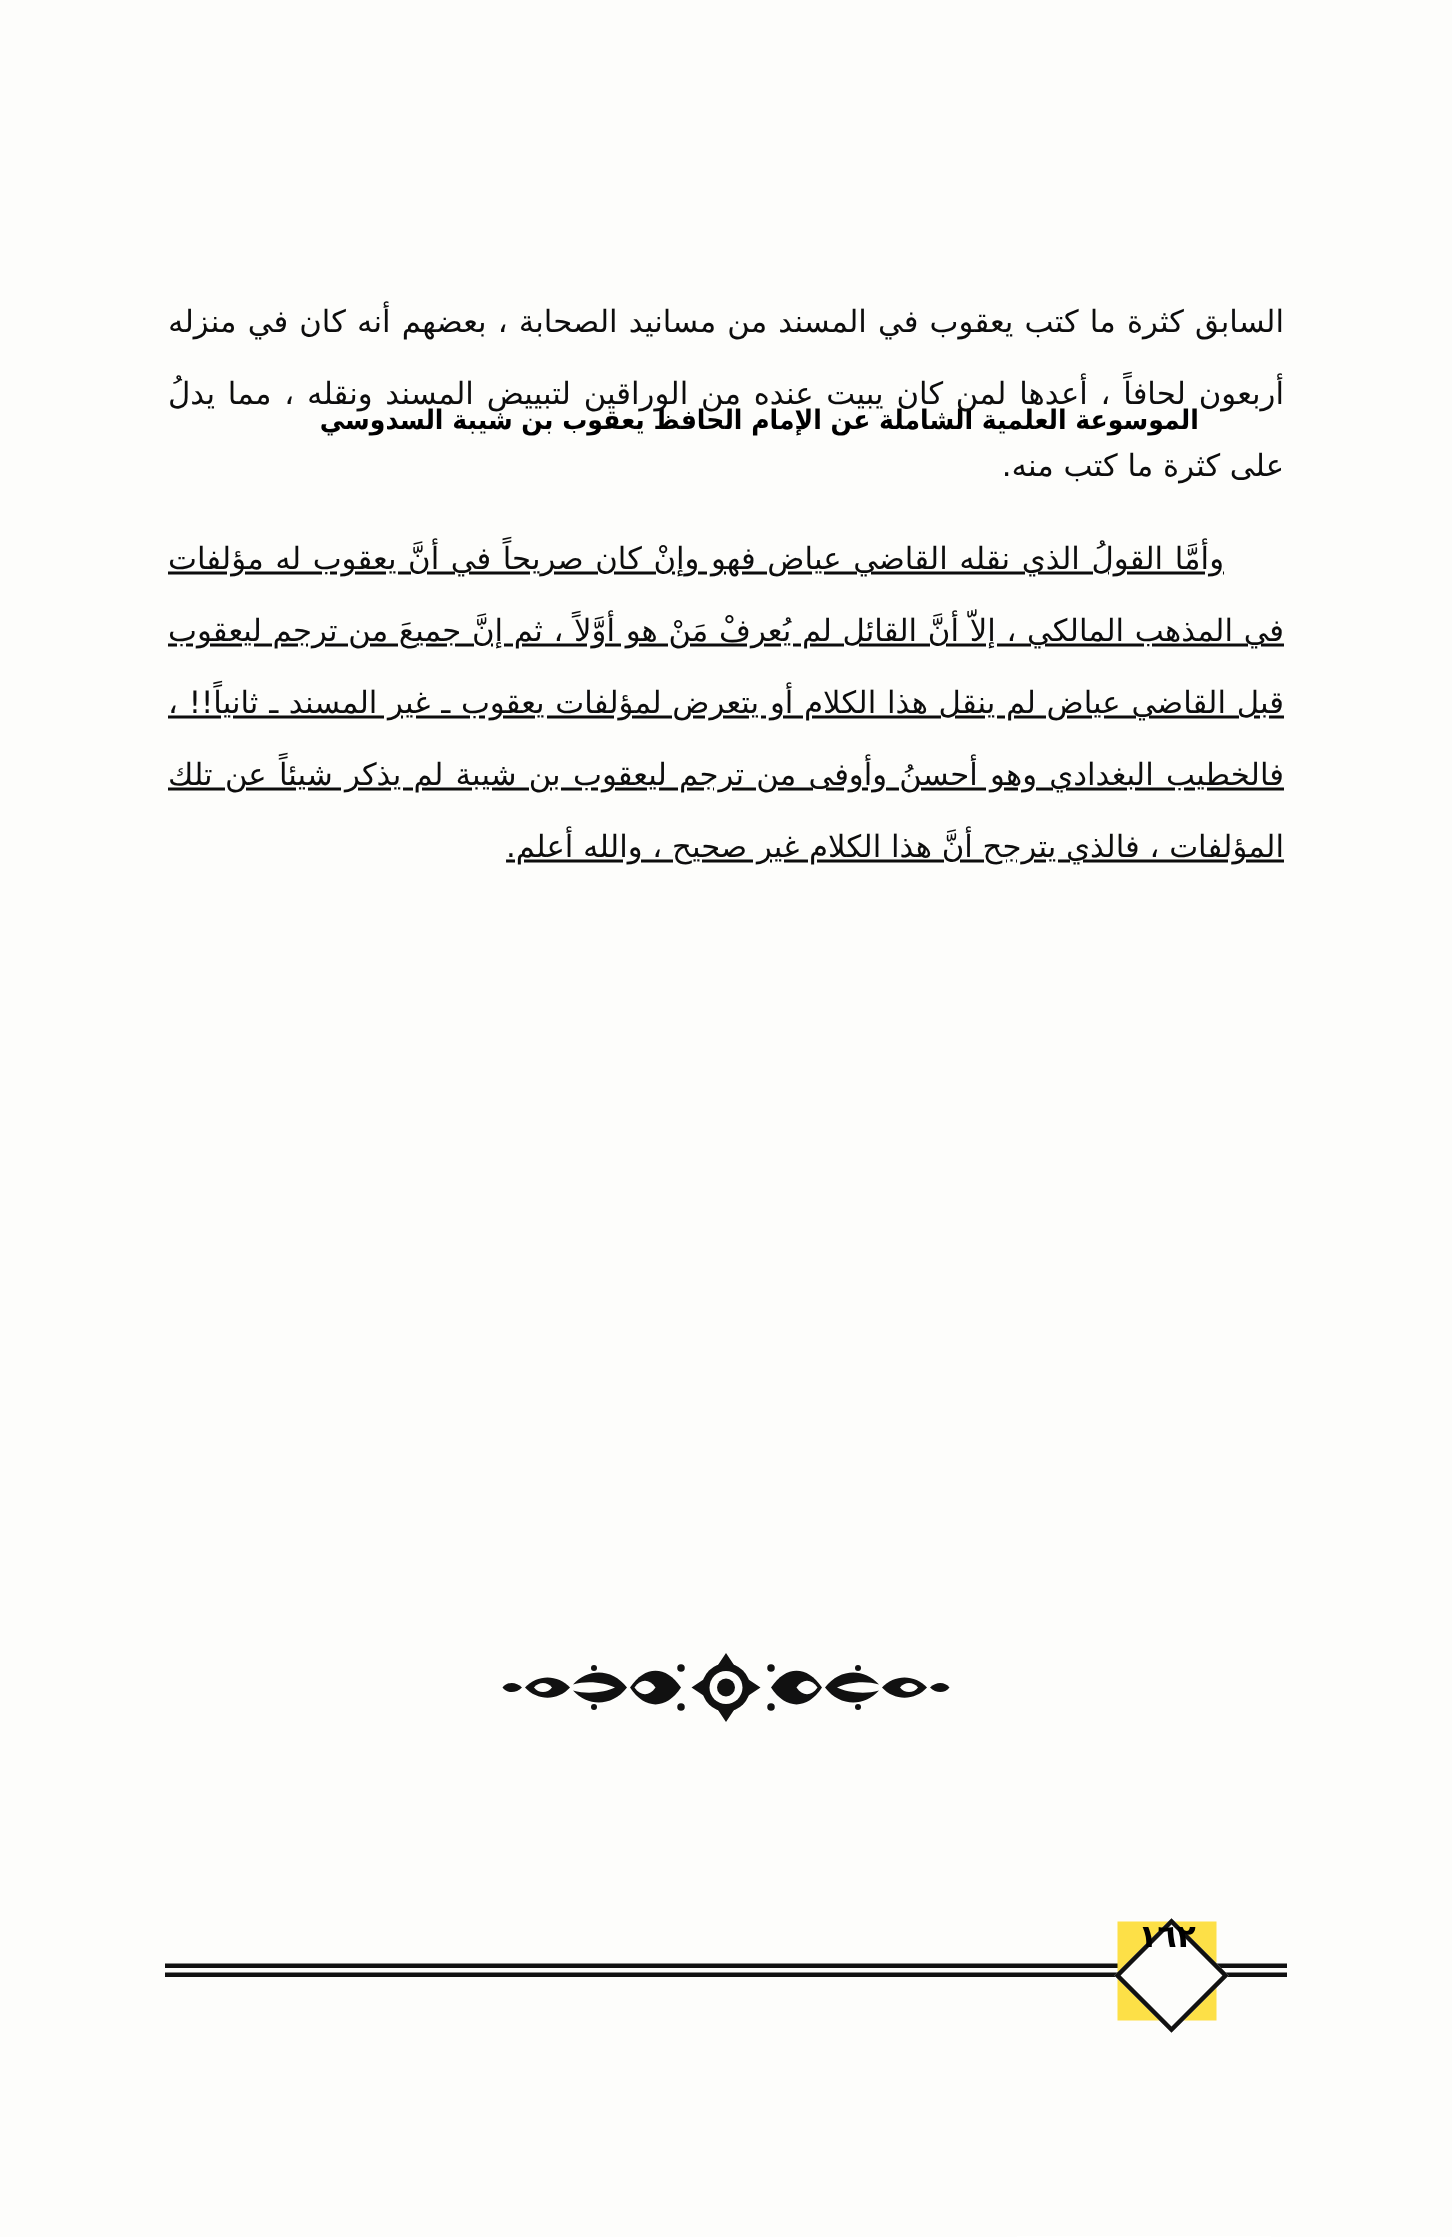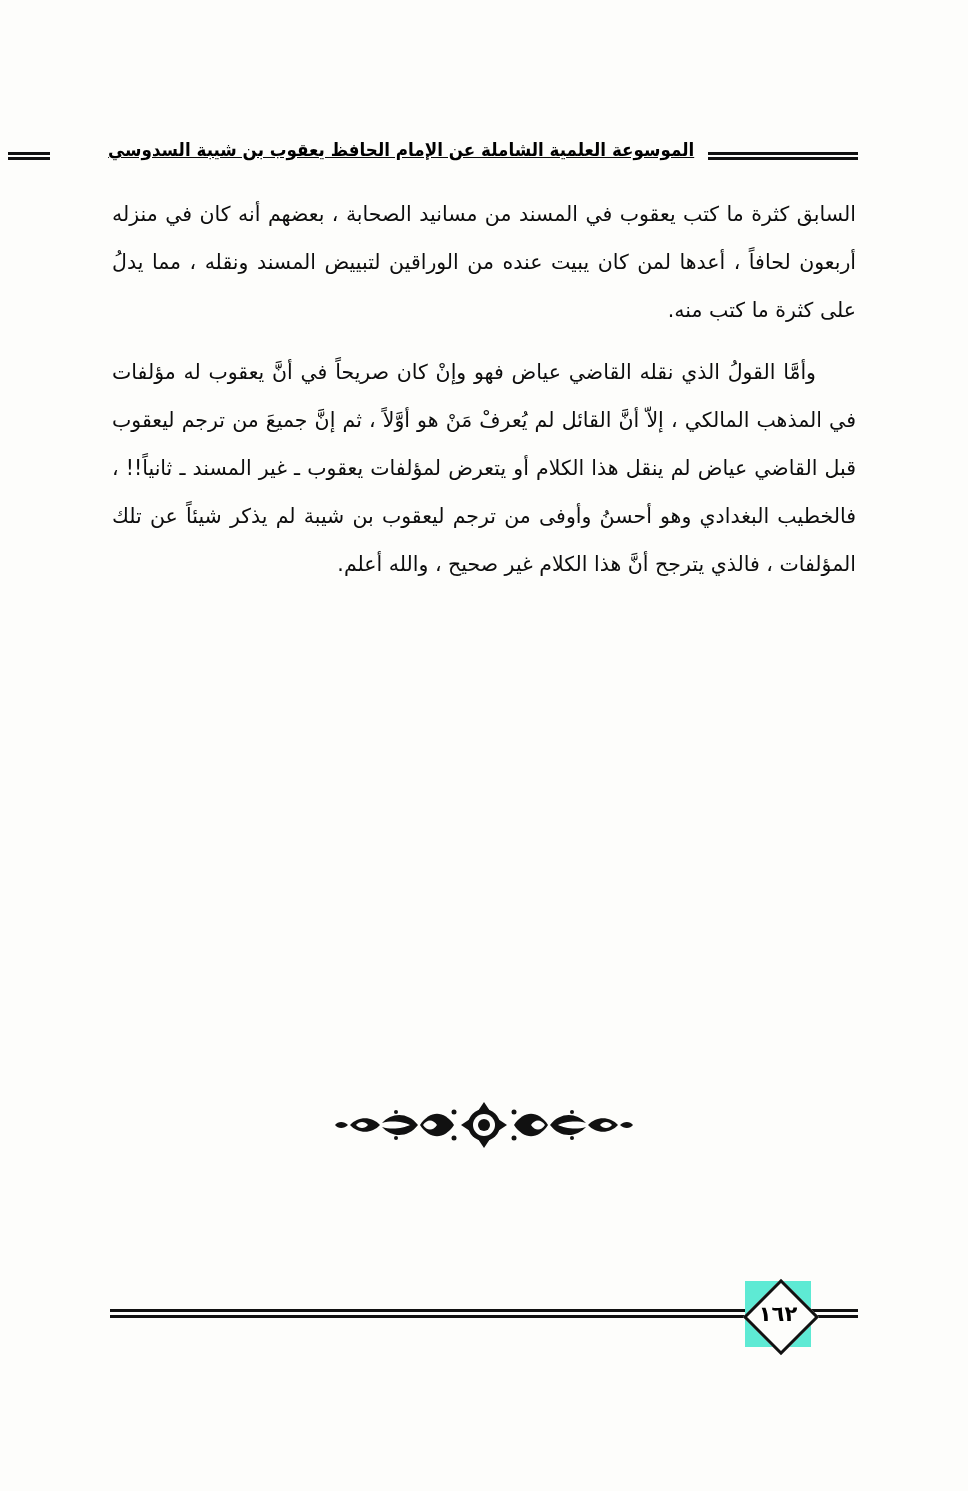--- a/index.html
+++ b/index.html
@@ -23,24 +23,23 @@
   }
 
   
   .header {
     position: absolute;
     top: 120px;
     left: 110px;
     right: 110px;
     height: 40px;
     display: flex;
-    align-items: flex-end;
+    align-items: center;
     justify-content: flex-start;
-    flex-direction: row;
-    text-decoration: underline;
+    flex-direction: column;
   }
   .header-rule-long {
     flex: 0 0 150px;
     height: 0;
     margin-left: 14px;
     border-top: 3px solid #111;
     border-bottom: 3px solid #111;
     height: 8px;
     box-sizing: border-box;
   }
@@ -78,20 +77,21 @@
     font-family: "DejaVu Sans", sans-serif;
     font-size: 20.5px;
     line-height: 48px;
     margin: 0 0 14px 0;
     text-align: justify;
     text-align-last: center;
     color: #0d0d0d;
   }
   .para.indent {
     text-indent: 40px;
+    text-decoration: underline;
   }
   .para.last-right {
     text-align-last: right;
   }
 
   
   .ornament {
     position: absolute;
     top: 1090px;
     left: 0;
@@ -120,23 +120,23 @@
     border-top: 3px solid #111;
     border-bottom: 3px solid #111;
     box-sizing: border-box;
   }
   .page-number-badge {
     position: absolute;
     top: 0px;
     left: 635px;
     width: 66px;
     height: 66px;
-    background: #5eead4;
+    background: #fde047;
     display: flex;
-    align-items: center;
+    align-items: flex-start;
     justify-content: center;
   }
   .page-number-badge .diamond {
     position: absolute;
     width: 48px;
     height: 48px;
     background: #fdfdfb;
     border: 3px solid #111;
     transform: rotate(45deg);
     top: 9px;

